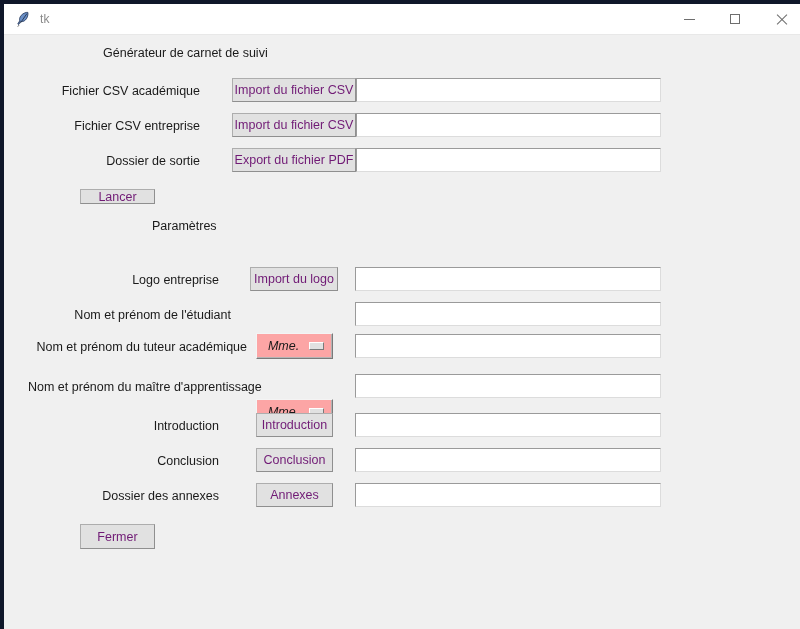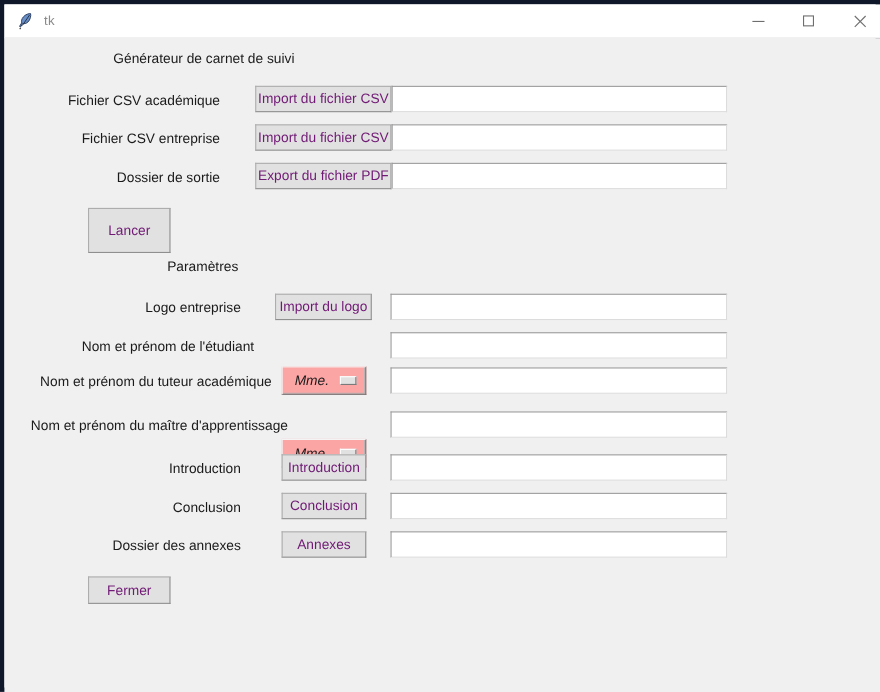--- a/index.html
+++ b/index.html
@@ -171,23 +171,23 @@
     <input class="abs tkentry" style="left: 352px; top: 43px; width: 305px; height: 24px;" value="" placeholder="">
 
     <div class="abs lbl lbl-right" style="left:0px; top:83px; width:196px;padding-left:44px;">Fichier CSV entreprise</div>
     <div class="abs tkbtn" style="left:228px; top:78px; width:124px; height:24px;">Import du fichier CSV</div>
     <input class="abs tkentry" style="left: 352px; top: 78px; width: 305px; height: 24px;" value="" placeholder="">
 
     <div class="abs lbl lbl-right" style="left:0px; top:118px; width:196px;">Dossier de sortie</div>
     <div class="abs tkbtn" style="left:228px; top:113px; width:124px; height:24px;">Export du fichier PDF</div>
     <input class="abs tkentry" style="left: 352px; top: 113px; width: 305px; height: 24px;" value="" placeholder="">
 
-    <div class="abs tkbtn" style="left:76px; top:154px; width:75px; height:41px;">Lancer</div>
-
-    <div class="abs heading" style="left:148px; top:200px;">Paramètres</div>
+    <div class="abs tkbtn" style="left:76px; top:154px; width:75px; height:15px;">Lancer</div>
+
+    <div class="abs heading" style="left:148px; top:184px;">Paramètres</div>
 
     <div class="abs lbl lbl-right" style="left:0px; top:237px; width:215px;">Logo entreprise</div>
     <div class="abs tkbtn" style="left:246px; top:232px; width:88px; height:24px;">Import du logo</div>
     <input class="abs tkentry" style="left: 351px; top: 232px; width: 306px; height: 24px;" value="" placeholder="">
 
     <div class="abs lbl lbl-right" style="left:12px; top:272px; width:215px;">Nom et prénom de l'étudiant</div>
     <input class="abs tkentry" style="left: 351px; top: 267px; width: 306px; height: 24px;" value="" placeholder="">
 
     <div class="abs lbl lbl-right" style="left:0px; top:304px; width:215px;margin-left:28px;">Nom et prénom du tuteur académique</div>
     <div class="abs tkoption" style="left:252px; top:329px; width:77px; height:26px; top:298px;">

